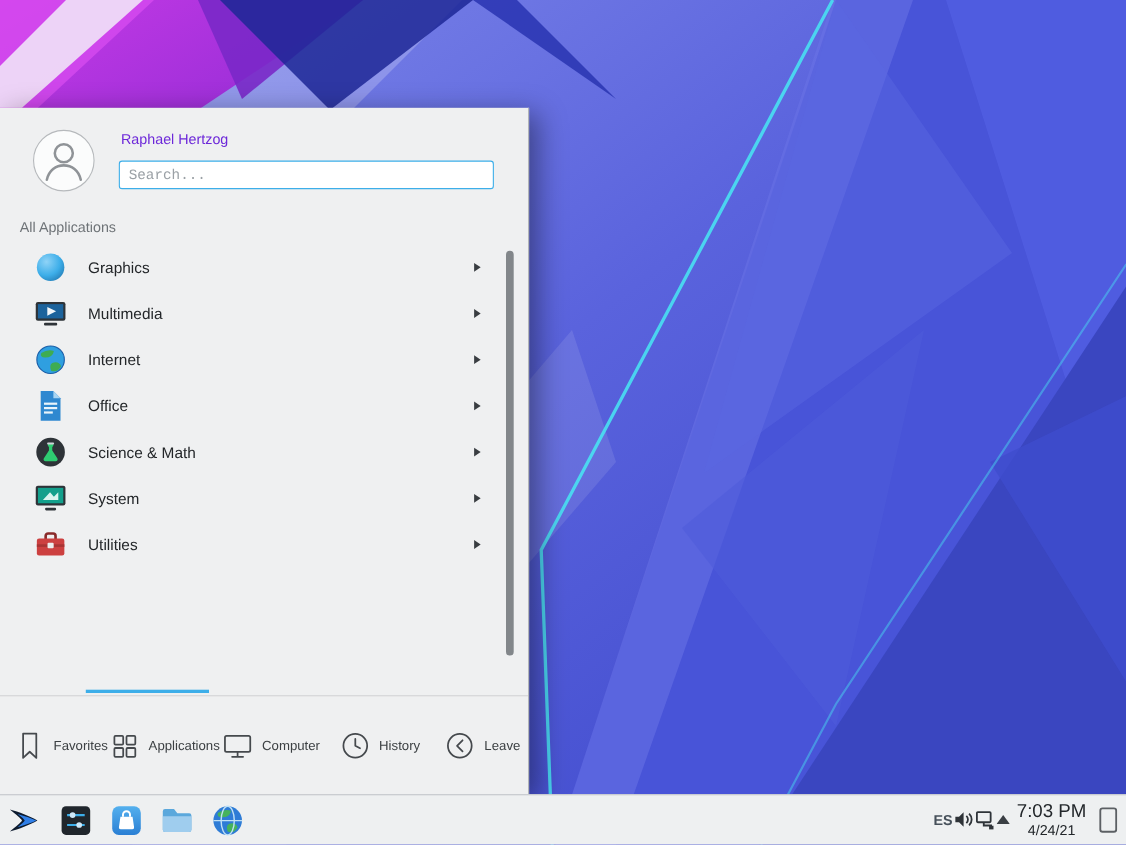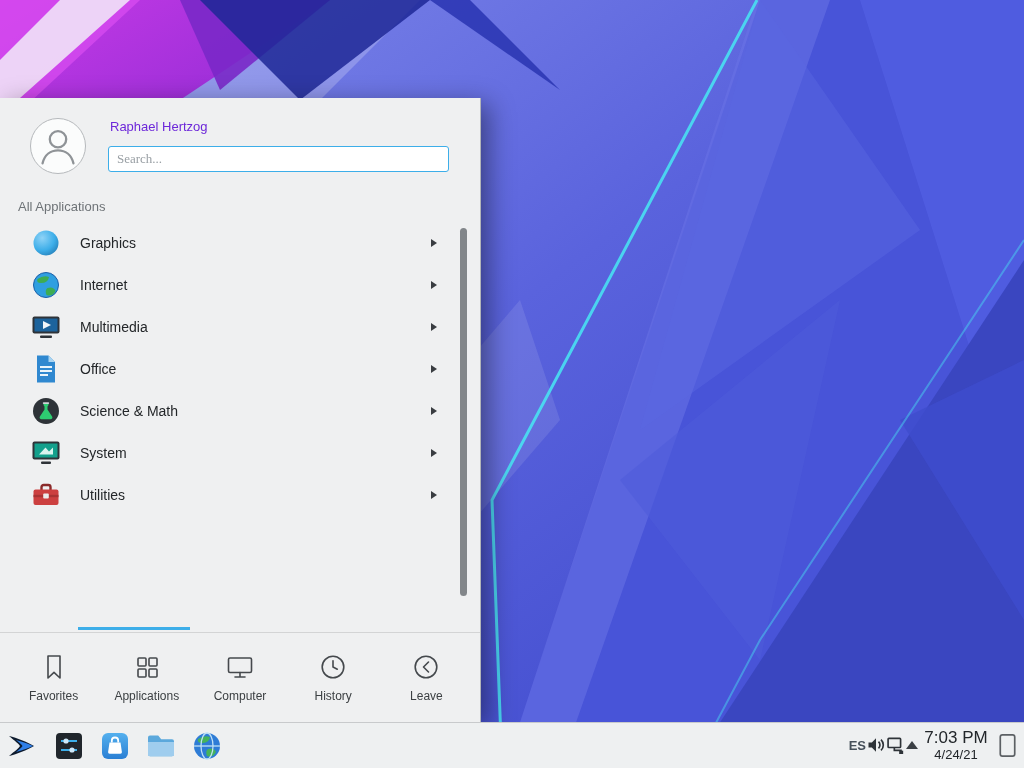--- a/index.html
+++ b/index.html
@@ -9,37 +9,37 @@
   .wallpaper svg{display:block;width:100%;height:100%}
 
   
   .launcher{position:absolute;left:0;top:98px;width:481px;height:624px;background:#eff0f1;
             border-right:1px solid #b2b5b8;box-shadow:8px 6px 24px rgba(0,0,0,.40)}
   .avatar{position:absolute;left:30px;top:20px;width:56px;height:56px;border-radius:50%;
           background:#fbfcfc;border:1px solid #b6b9bc;display:flex;align-items:center;justify-content:center}
   .user-name{position:absolute;left:110px;top:21px;font-size:13px;color:#6d28d9}
   .search{position:absolute;left:108px;top:48px;width:341px;height:26px;border:1px solid #3daee9;
           border-radius:3px;background:#fff;font-size:13px;padding:0 8px;color:#232629;outline:none;
-          font-family:Liberation Serif, serif}
+          font-family:Liberation Mono, monospace}
   .search::placeholder{color:#9aa0a5}
   .section-label{position:absolute;left:18px;top:101px;font-size:13px;color:#6e7377}
   .cat-list{position:absolute;left:18px;top:124px;width:431px;height:410px;overflow:hidden}
   .cat-row{display:flex;align-items:center;height:42px;padding-left:11px;border:1px solid transparent;
            border-radius:4px;position:relative;cursor:default}
   .cat-row.selected{background:#cde7f8;border-color:#3daee9}
   .cat-icon{width:32px;height:32px;margin-right:18px;flex:0 0 32px}
   .cat-icon svg{width:32px;height:32px;display:block}
   .cat-label{font-size:14px;color:#232629}
   .cat-arrow{position:absolute;right:11px;width:0;height:0;border-top:4.5px solid transparent;
              border-bottom:4.5px solid transparent;border-left:6px solid #393d41}
   .scroll-thumb{position:absolute;left:460px;top:130px;width:7px;height:368px;border-radius:3.5px;background:#82868a}
   .tab-indicator{position:absolute;left:78px;bottom:92px;width:112px;height:3px;background:#3daee9}
   .footer{position:absolute;left:0;bottom:0;width:100%;height:90px;border-top:1px solid #d3d4d5;
           display:flex;padding:0 7px;background:#eff0f1}
-  .tab{flex:1;display:flex;flex-direction:column;align-items:center;justify-content:center;gap:7px;cursor:default}
+  .tab{flex:1;display:flex;flex-direction:row;align-items:center;justify-content:flex-end;gap:7px;cursor:default}
   .tab svg{width:30px;height:30px;stroke:#45494d;fill:none;stroke-width:1.6;stroke-linecap:round;stroke-linejoin:round}
   .tab-label{font-size:12px;color:#3c4043}
 
   
   .panel{position:absolute;left:0;bottom:0;width:100%;height:46px;background:#eef0f1;
          border-top:1px solid #c8cacc;display:flex;align-items:center;z-index:5}
   .panel-left{display:flex;align-items:center;gap:10px;padding-left:5px}
   .panel-btn{width:36px;height:40px;border:none;background:transparent;display:flex;align-items:center;justify-content:center;padding:0}
   .panel-btn svg{width:32px;height:32px;display:block}
   .panel-right{margin-left:auto;display:flex;align-items:center;padding-right:6px}
@@ -119,40 +119,40 @@
               <circle cx="16" cy="16" r="12.5" fill="url(#g-gfx)"></circle>
             </svg>
         </span>
         <span class="cat-label">Graphics</span>
         <span class="cat-arrow"></span>
       </div>
 
       <div class="cat-row">
         <span class="cat-icon">
           <svg viewBox="0 0 32 32">
+              <rect x="2.5" y="5.5" width="27" height="17" rx="2" fill="#2e3338"></rect>
+          <rect x="4.5" y="7.5" width="23" height="13" fill="#1c639c"></rect>
+          <polygon points="13,10 21,14 13,18" fill="#f2f6f9"></polygon>
+          <rect x="10" y="24.5" width="12" height="2.5" rx="1" fill="#2e3338"></rect>
+            </svg>
+        </span>
+        <span class="cat-label">Multimedia</span>
+        <span class="cat-arrow"></span>
+      </div>
+
+      <div class="cat-row">
+        <span class="cat-icon">
+          <svg viewBox="0 0 32 32">
               <circle cx="16" cy="16" r="12.5" fill="#2f9fe0"></circle>
           <path d="M7.5 10q6-4 11.5-2-1 6-8 6-5 0-3.5-4z" fill="#3eac52"></path>
           <path d="M17.5 19q6-2 8 3-3 6-9 4-2-5 1-7z" fill="#3eac52"></path>
           <circle cx="16" cy="16" r="12.5" fill="none" stroke="#1b5ea8"></circle>
             </svg>
         </span>
         <span class="cat-label">Internet</span>
-        <span class="cat-arrow"></span>
-      </div>
-
-      <div class="cat-row">
-        <span class="cat-icon">
-          <svg viewBox="0 0 32 32">
-              <rect x="2.5" y="5.5" width="27" height="17" rx="2" fill="#2e3338"></rect>
-          <rect x="4.5" y="7.5" width="23" height="13" fill="#1c639c"></rect>
-          <polygon points="13,10 21,14 13,18" fill="#f2f6f9"></polygon>
-          <rect x="10" y="24.5" width="12" height="2.5" rx="1" fill="#2e3338"></rect>
-            </svg>
-        </span>
-        <span class="cat-label">Multimedia</span>
         <span class="cat-arrow"></span>
       </div>
 
       <div class="cat-row">
         <span class="cat-icon">
           <svg viewBox="0 0 32 32">
               <path d="M7 2.5h11.5L25 9v20.5H7z" fill="#2f88d0"></path>
           <path d="M18.5 2.5L25 9h-6.5z" fill="#a8d4f2"></path>
           <g fill="#e9f4fb">
                 <rect x="10" y="13" width="12" height="2"></rect>

